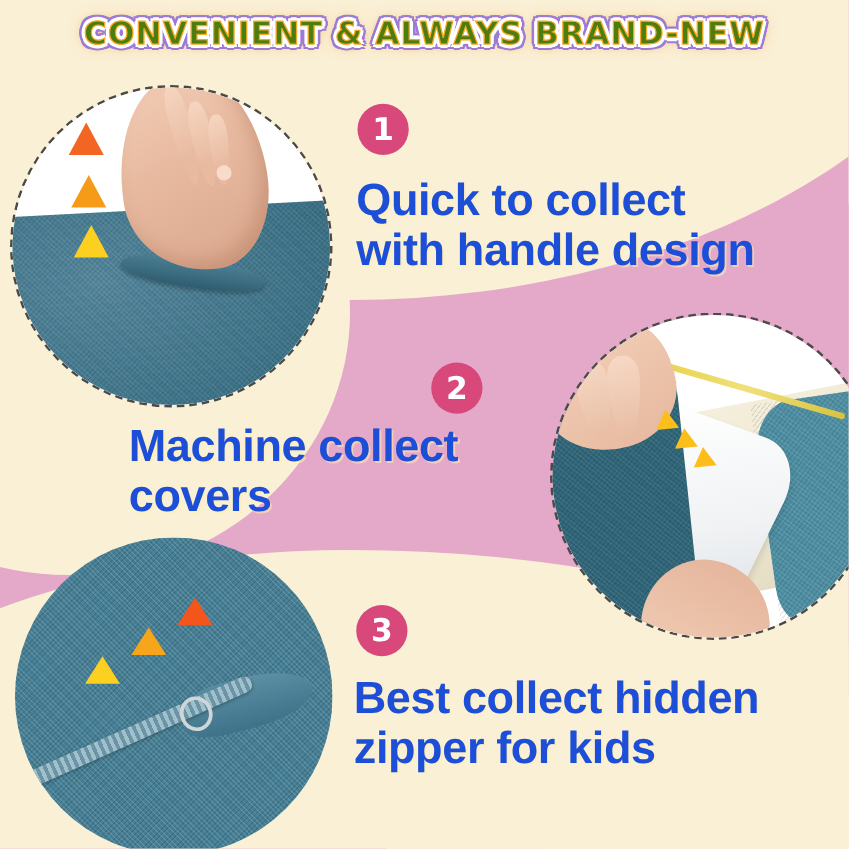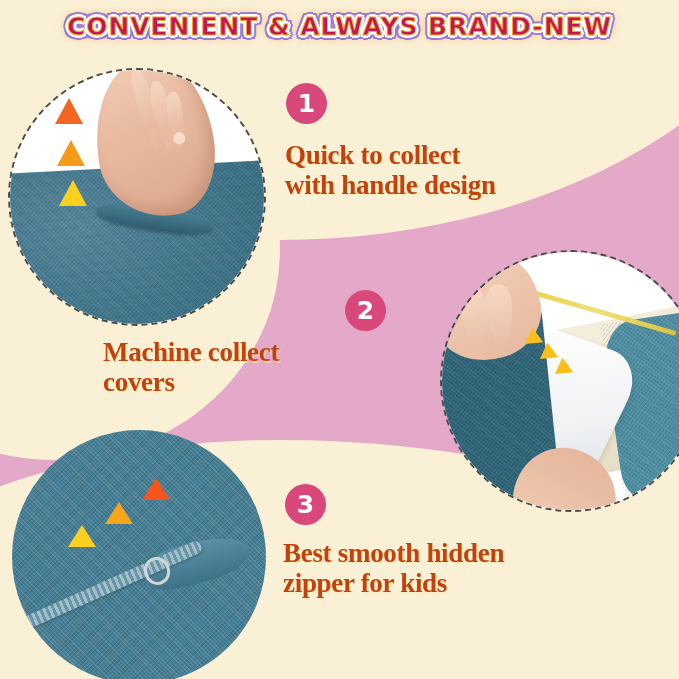--- a/index.html
+++ b/index.html
@@ -44,21 +44,21 @@
     left: 0; right: 0; top: 12px;
     text-align: center;
     z-index: 6;
   }
   .headline {
     display: inline-block;
     font-family: "DejaVu Sans", sans-serif;
     font-weight: 700;
     font-size: 25px;
     letter-spacing: .9px;
-    color: #be185d;
+    color: #4d7c0f;
     -webkit-text-stroke: 1px #F7A823;
     text-shadow:
       
       2px 0 0 #ffffff, -2px 0 0 #ffffff, 0 2px 0 #ffffff, 0 -2px 0 #ffffff,
       1.5px 1.5px 0 #ffffff, -1.5px 1.5px 0 #ffffff, 1.5px -1.5px 0 #ffffff, -1.5px -1.5px 0 #ffffff,
       3px 0 0 #ffffff, -3px 0 0 #ffffff, 0 3px 0 #ffffff, 0 -3px 0 #ffffff,
       2.2px 2.2px 0 #ffffff, -2.2px 2.2px 0 #ffffff, 2.2px -2.2px 0 #ffffff, -2.2px -2.2px 0 #ffffff,
       
       5px 0 0 #9b7bd4, -5px 0 0 #9b7bd4, 0 5px 0 #9b7bd4, 0 -5px 0 #9b7bd4,
       3.8px 3.8px 0 #9b7bd4, -3.8px 3.8px 0 #9b7bd4, 3.8px -3.8px 0 #9b7bd4, -3.8px -3.8px 0 #9b7bd4,
@@ -363,25 +363,25 @@
     text-align: center;
     z-index: 7;
   }
   .badge.b1 { left: 286px; top: 83px; }
   .badge.b2 { left: 345px; top: 290px; }
   .badge.b3 { left: 285px; top: 484px; }
 
   
   .caption {
     position: absolute;
-    font-family: Liberation Serif, serif;
+    font-family: Liberation Sans, sans-serif;
     font-weight: 700;
-    font-size: 27px;
+    font-size: 36px;
     line-height: 1.12;
-    color: #c2410c;
+    color: #1d4ed8;
     letter-spacing: -.3px;
     text-shadow: 1.5px 1.5px 0 rgba(255,238,170,.55);
     z-index: 7;
     white-space: pre-line;
   }
   .caption.c1 { left: 285px; top: 140px; }
   .caption.c2 { left: 103px; top: 337px; }
   .caption.c3 { left: 283px; top: 538px; }
 </style>
 </head>
@@ -455,16 +455,16 @@
   <div class="arrow up a3-3"></div>
 
   <div class="badge b1">1</div>
   <div class="badge b2">2</div>
   <div class="badge b3">3</div>
 
   <div class="caption c1">Quick to collect
 with handle design</div>
   <div class="caption c2">Machine collect
 covers</div>
-  <div class="caption c3">Best smooth hidden
+  <div class="caption c3">Best collect hidden
 zipper for kids</div>
 
 </div>
 
 </body></html>

